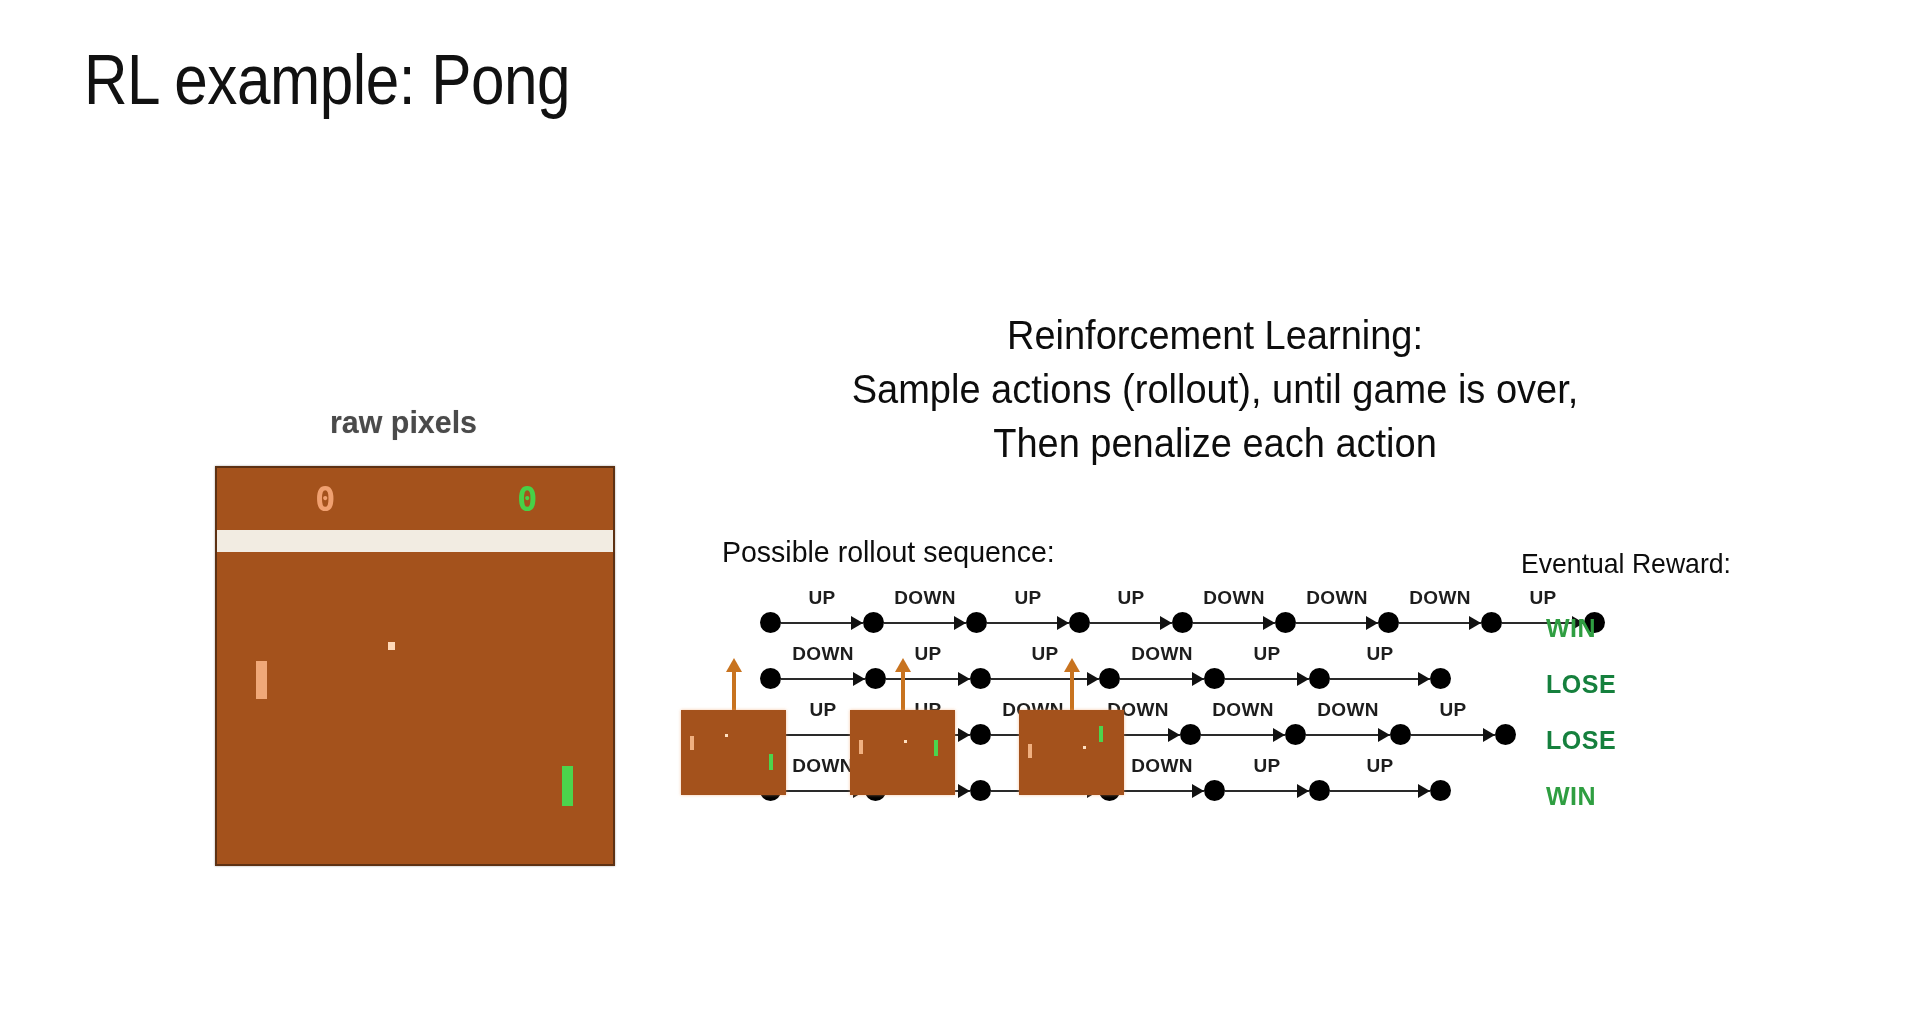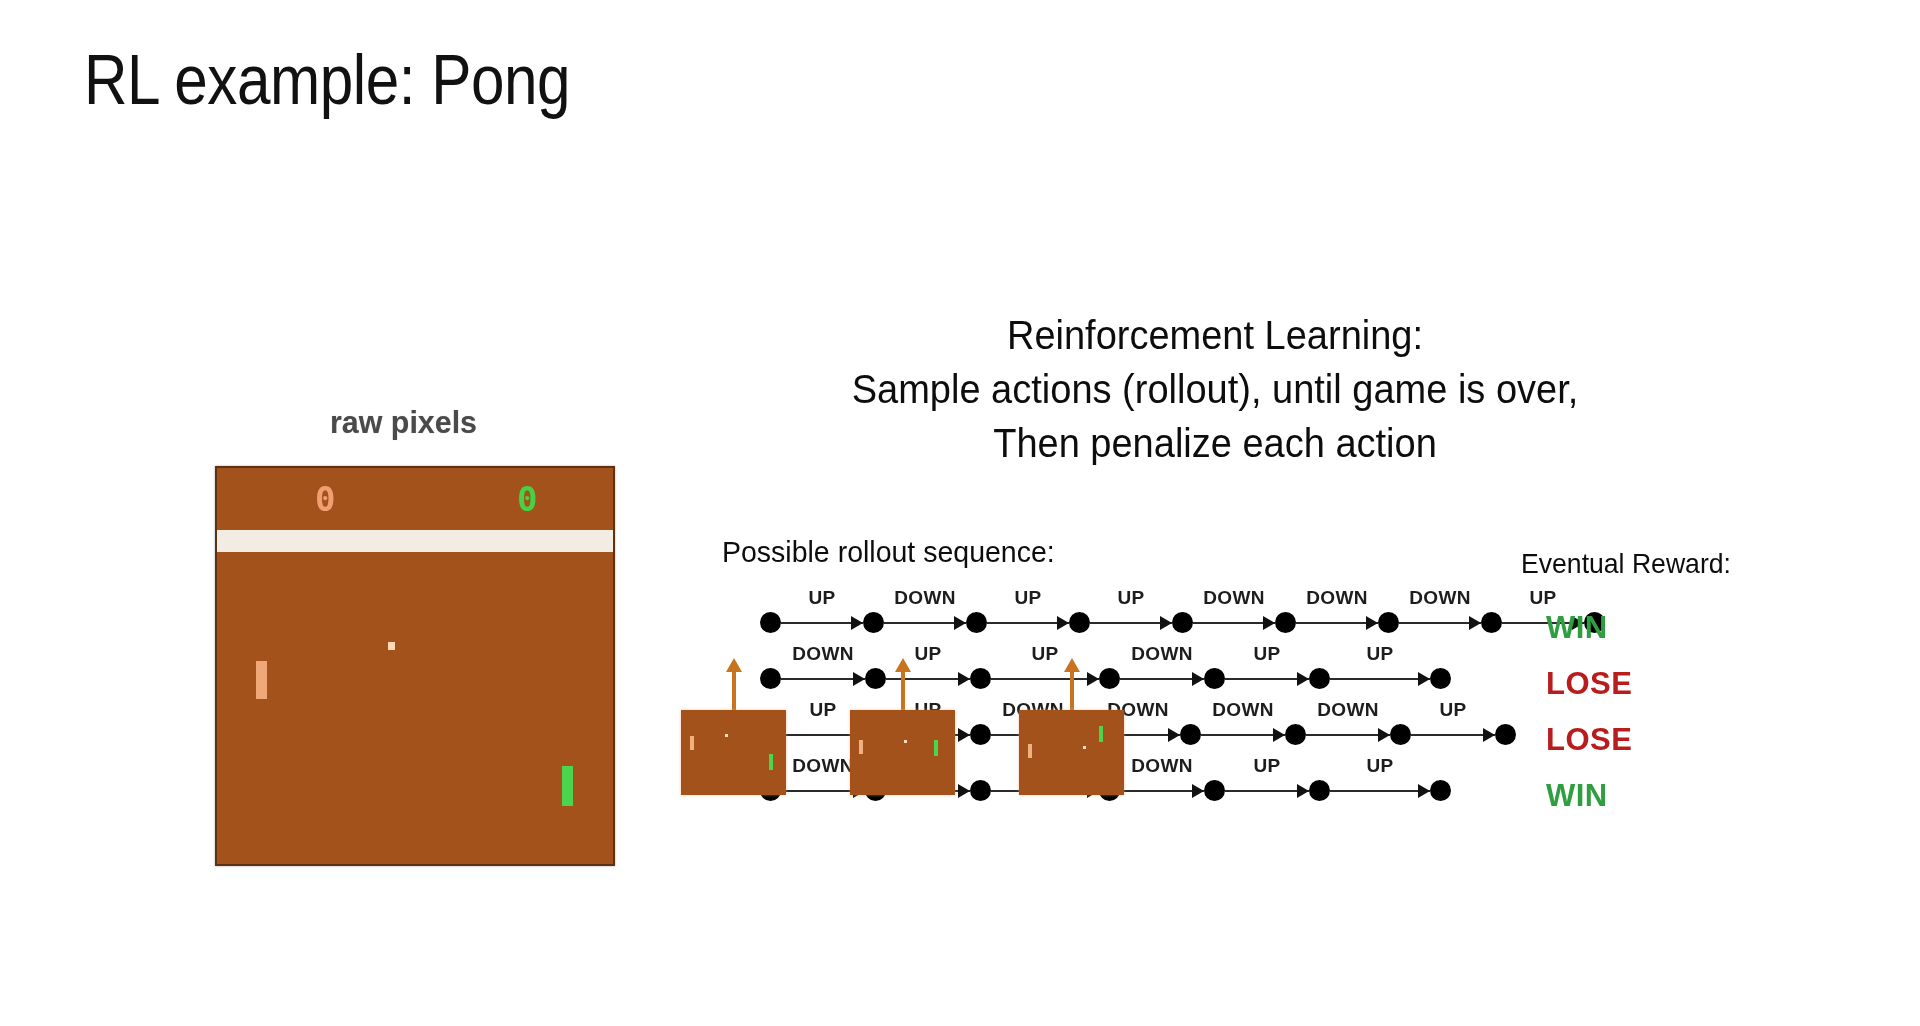--- a/index.html
+++ b/index.html
@@ -139,24 +139,24 @@
     font-family:"Liberation Sans",sans-serif;
     font-size:19px;font-weight:700;
     color:#1d1d1d;white-space:nowrap;
     letter-spacing:0.3px;
   }
 
   
   .rewards{position:absolute;left:1546px;top:600px;}
   .reward-item{
     height:56px;display:flex;align-items:center;
-    font-size:31px;font-weight:700;letter-spacing:0.5px;
+    font-size:25px;font-weight:700;letter-spacing:0.5px;
   }
   .rw-win{color:#2f9e41;}
-  .rw-lose{color:#b91c1c;}
+  .rw-lose{color:#15803d;}
 
   
   .thumb-wrap{position:absolute;}
   .thumb{
     width:105px;height:85px;
     background:#a4521c;
     position:relative;overflow:hidden;
     box-shadow:0 0 3px rgba(240,160,100,.6);
   }
   .thumb .t-pl{position:absolute;width:4px;height:14px;background:#f0b080;}

